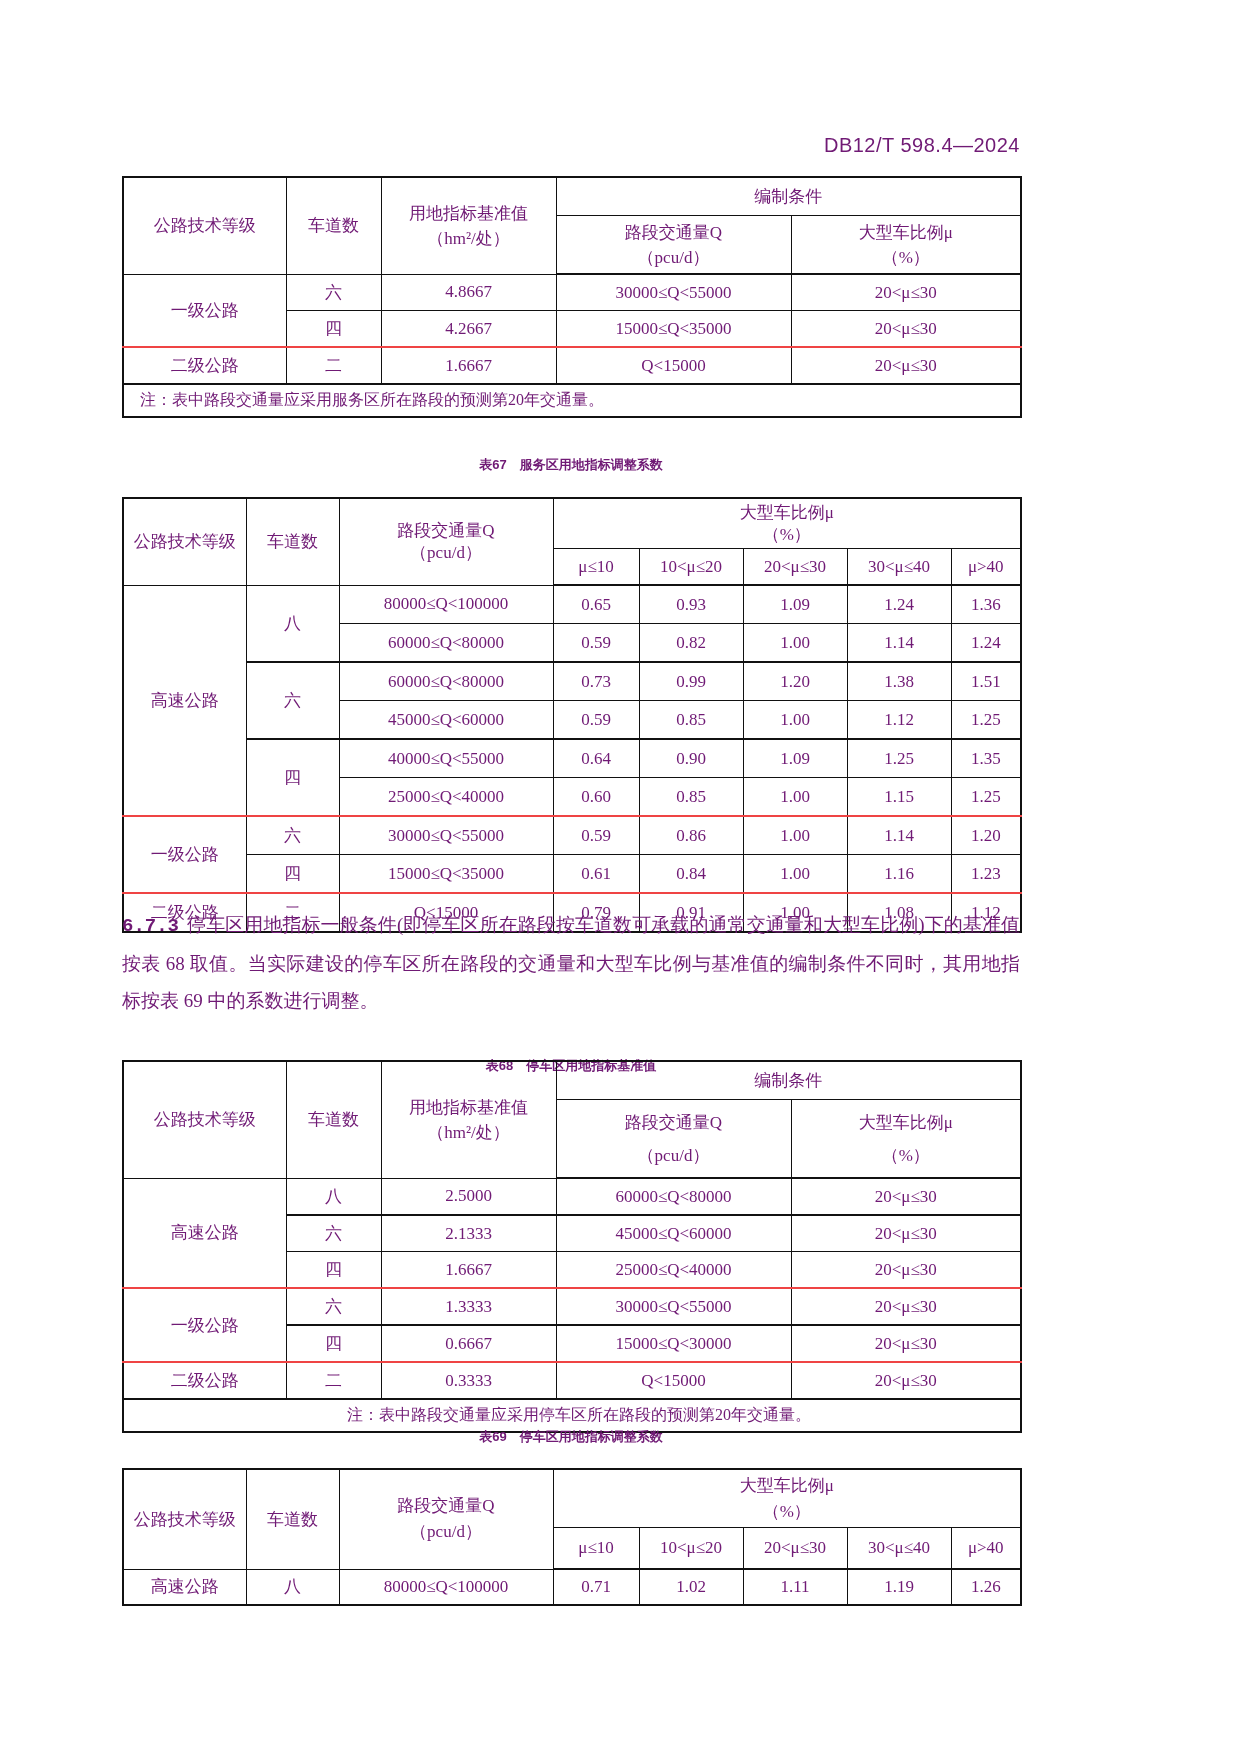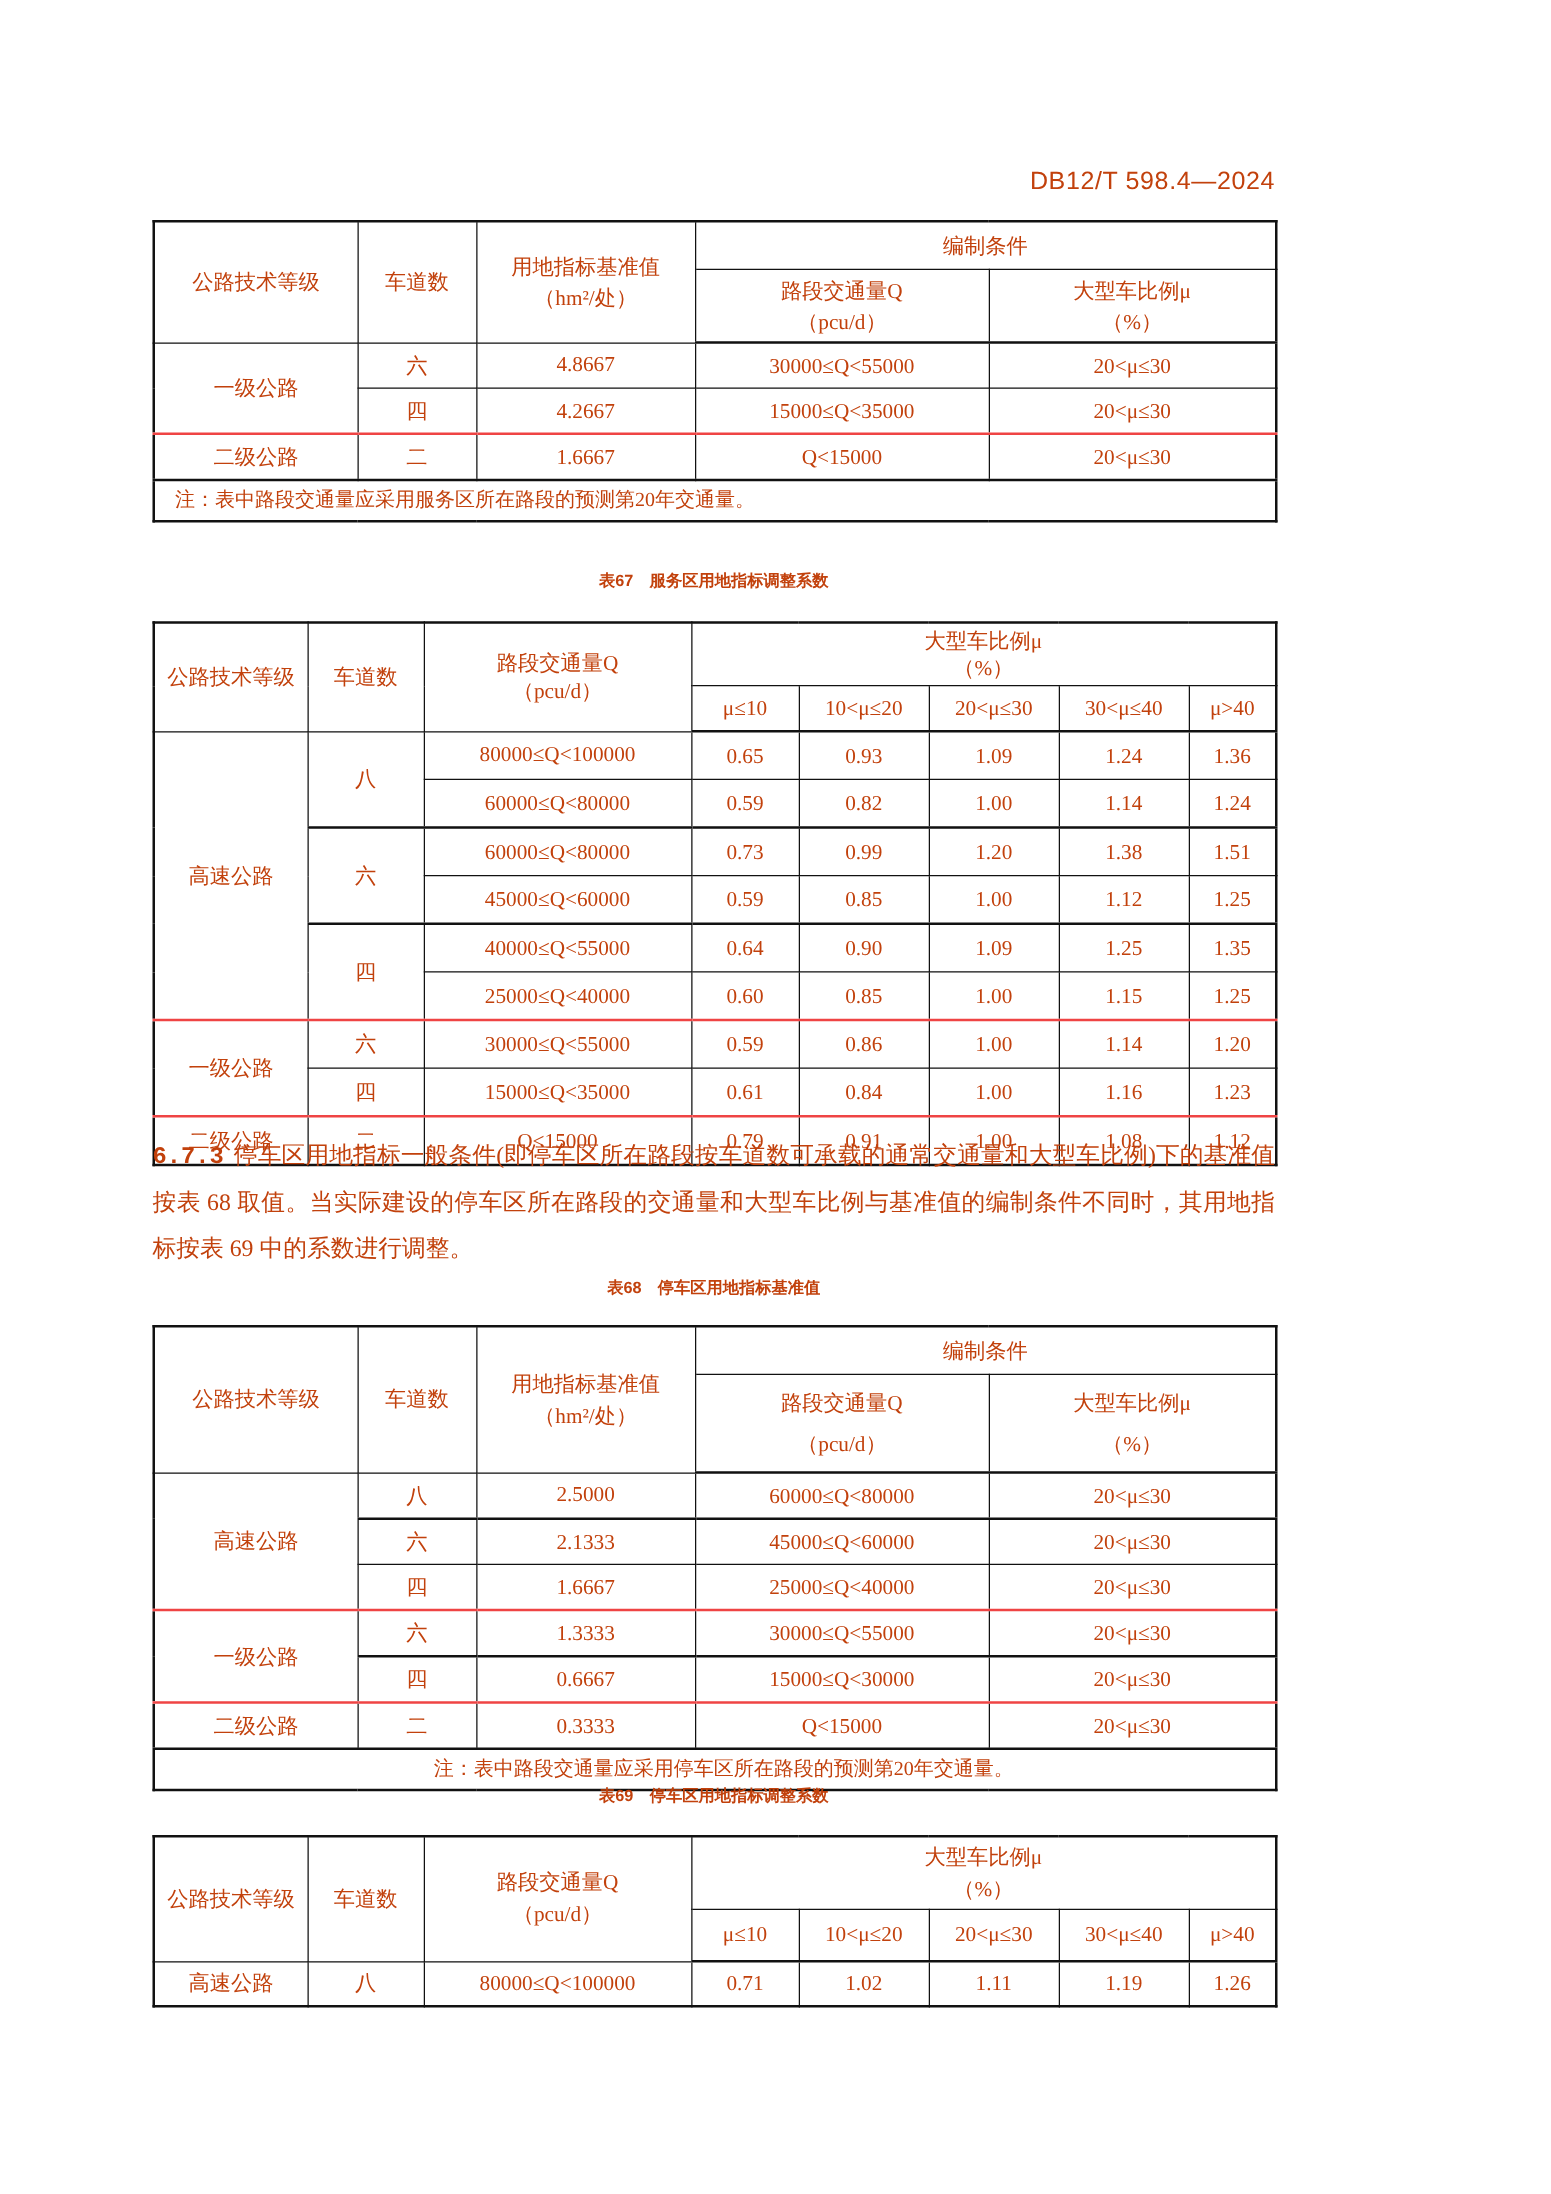--- a/index.html
+++ b/index.html
@@ -1,16 +1,16 @@
 <!DOCTYPE html>
 <html><head>
 <meta charset="utf-8">
 <style>
   html,body{margin:0;padding:0;background:#ffffff;}
-  .page{position:relative;width:1241px;height:1615px;background:#ffffff;color:#c2410c;
+  .page{position:relative;width:1241px;height:1615px;background:#ffffff;color:#701a75;
         font-family:"Liberation Serif","DejaVu Serif",serif;overflow:hidden;}
   .abs{position:absolute;left:122px;width:898px;}
 
   .doc-number{top:134px;text-align:right;font-family:"Liberation Sans","DejaVu Sans",sans-serif;
               font-size:20px;letter-spacing:0.5px;}
 
   .tbl{border-collapse:collapse;table-layout:fixed;width:898px;border:2px solid #111;}
   .tbl th,.tbl td{border:1px solid #111;text-align:center;vertical-align:middle;
                   font-weight:normal;font-size:17px;padding:1px 2px;overflow:hidden;}
   .tbl thead tr:last-child th{border-bottom:2px solid #111;}
@@ -32,21 +32,21 @@
   .t67{top:497px;}
   .t67 tr.hr1 th{height:47px;}
   .t67 tr.hr1 .two div{line-height:22px;}
   .t67 tr.hr2 th{height:33px;}
   .t67 tbody td{height:35px;}
 
   .clause{top:906px;font-size:19px;line-height:37px;text-align:justify;margin:0;}
   .clause-num{font-family:Liberation Mono, monospace;font-weight:bold;
               margin-right:8px;}
 
-  .t68-title{top:1021px;}
+  .t68-title{top:1057px;}
   .t68{top:1060px;}
   .t68 tr.hr1 th{height:35px;}
   .t68 tr.hr2 th{height:75px;}
   .t68 tr.hr2 .two div{line-height:33px;}
   .t68 tbody td{height:33px;}
   .t68 tr.note-row td{height:29px;text-align:center;}
 
   .t69-title{top:1428px;}
   .t69{top:1468px;}
   .t69 tr.hr1 th{height:55px;}

